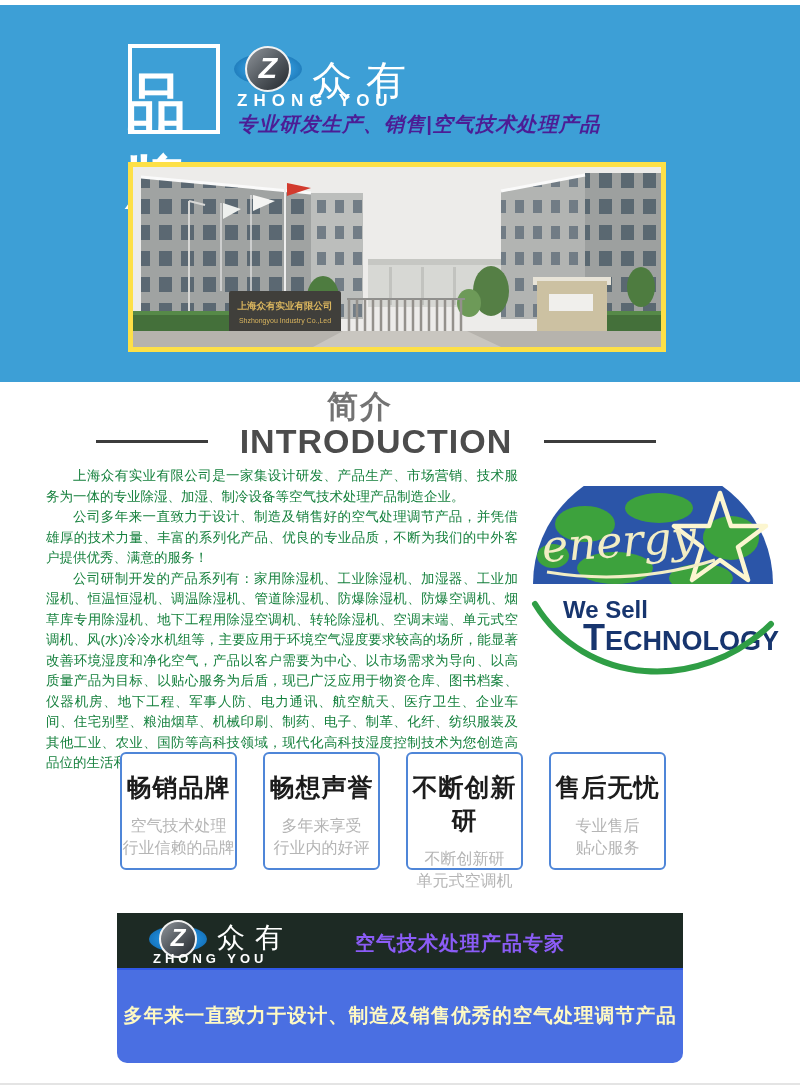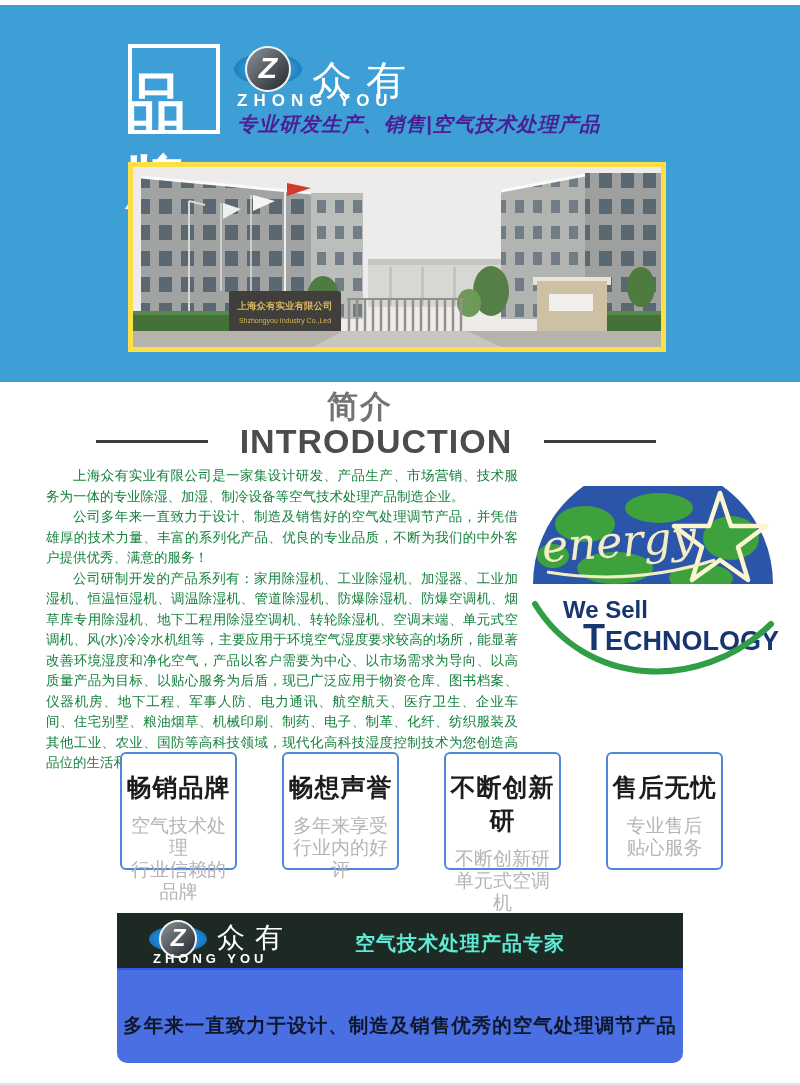--- a/index.html
+++ b/index.html
@@ -30,37 +30,37 @@
   .intro-title-row { position:absolute; left:0; top:422px; width:720px; display:flex; justify-content:center; align-items:center; gap:32px;margin-left:16px; }
   .intro-title-row .rule { width:112px; height:3px; background:#3c3c3c; }
   .intro-title-en { font-size:34px; font-weight:bold; color:#4c4c4c; letter-spacing:1px; }
 
   .intro-text { position:absolute; left:46px; top:466px; width:472px; }
   .intro-text p { font-size:13.5px; line-height:20.5px; color:#15803d; text-align:justify; text-indent:2em; }
 
   .energy-badge { position:absolute; left:527px; top:486px; width:252px; height:212px; }
 
   
-  .features { position:absolute; left:120px; top:752px; display:flex; gap:45px; }
+  .features { position:absolute; left:120px; top:752px; display:flex; gap:26px; }
   .feature-card { width:117px; height:118px; background:#ffffff; border:2px solid #4f86d8; border-radius:6px; text-align:center; }
   .feature-card .f-title { margin-top:17px; font-size:25px; font-weight:bold; color:#1c1c1c; letter-spacing:1px; }
-  .feature-card .f-sub { margin-top:11px; font-size:19px; color:#b5b5b5; line-height:22px; }
+  .feature-card .f-sub { margin-top:11px; font-size:16px; color:#b5b5b5; line-height:22px; }
 
   
   .footer-banner { position:absolute; left:117px; top:913px; width:566px; }
   .footer-dark { position:relative; height:55px; background:#1d2a24; }
   .emblem-sm { position:absolute; left:32px; top:6px; width:58px; height:40px; }
   .emblem-sm .oval { position:absolute; left:0; top:7px; width:58px; height:26px; border-radius:50%; background:radial-gradient(ellipse at center,#1f8ad8 45%,#0c5ea0 100%); }
   .emblem-sm .circ { position:absolute; left:10px; top:1px; width:38px; height:38px; border-radius:50%; border:2px solid #f2f2f2; background:linear-gradient(135deg,#8f949a 0%,#5a6066 45%,#23282d 100%); }
   .emblem-sm .z { position:absolute; left:10px; top:1px; width:38px; height:38px; text-align:center; line-height:36px; font-size:24px; font-weight:bold; color:#ffffff; font-style:italic; }
   .footer-logo-script { position:absolute; left:100px; top:6px; font-size:28px; letter-spacing:10px; }
   .footer-logo-latin { position:absolute; left:36px; top:38px; font-size:13px; font-weight:bold; letter-spacing:4px; color:#ffffff; }
-  .footer-slogan-dark { position:absolute; left:238px; top:17px; font-size:20px; font-weight:bold; color:#5eead4; letter-spacing:1px; }
+  .footer-slogan-dark { position:absolute; left:238px; top:17px; font-size:20px; font-weight:bold; color:#8b5cf6; letter-spacing:1px; }
   .footer-blue { height:95px; background:#4a6fe2; border-top:2px solid #3058e8; border-radius:0 0 10px 10px; text-align:center; }
-  .footer-slogan-blue { padding-top:42px; font-size:19.5px; font-weight:bold; color:#0f172a; letter-spacing:1px; }
+  .footer-slogan-blue { padding-top:32px; font-size:19.5px; font-weight:bold; color:#fef9c3; letter-spacing:1px; }
 </style>
 </head>
 <body>
 
 <div id="page">
 
   <div class="top-bg">
 
     <div class="brand-badge">
       <span>品牌</span>

